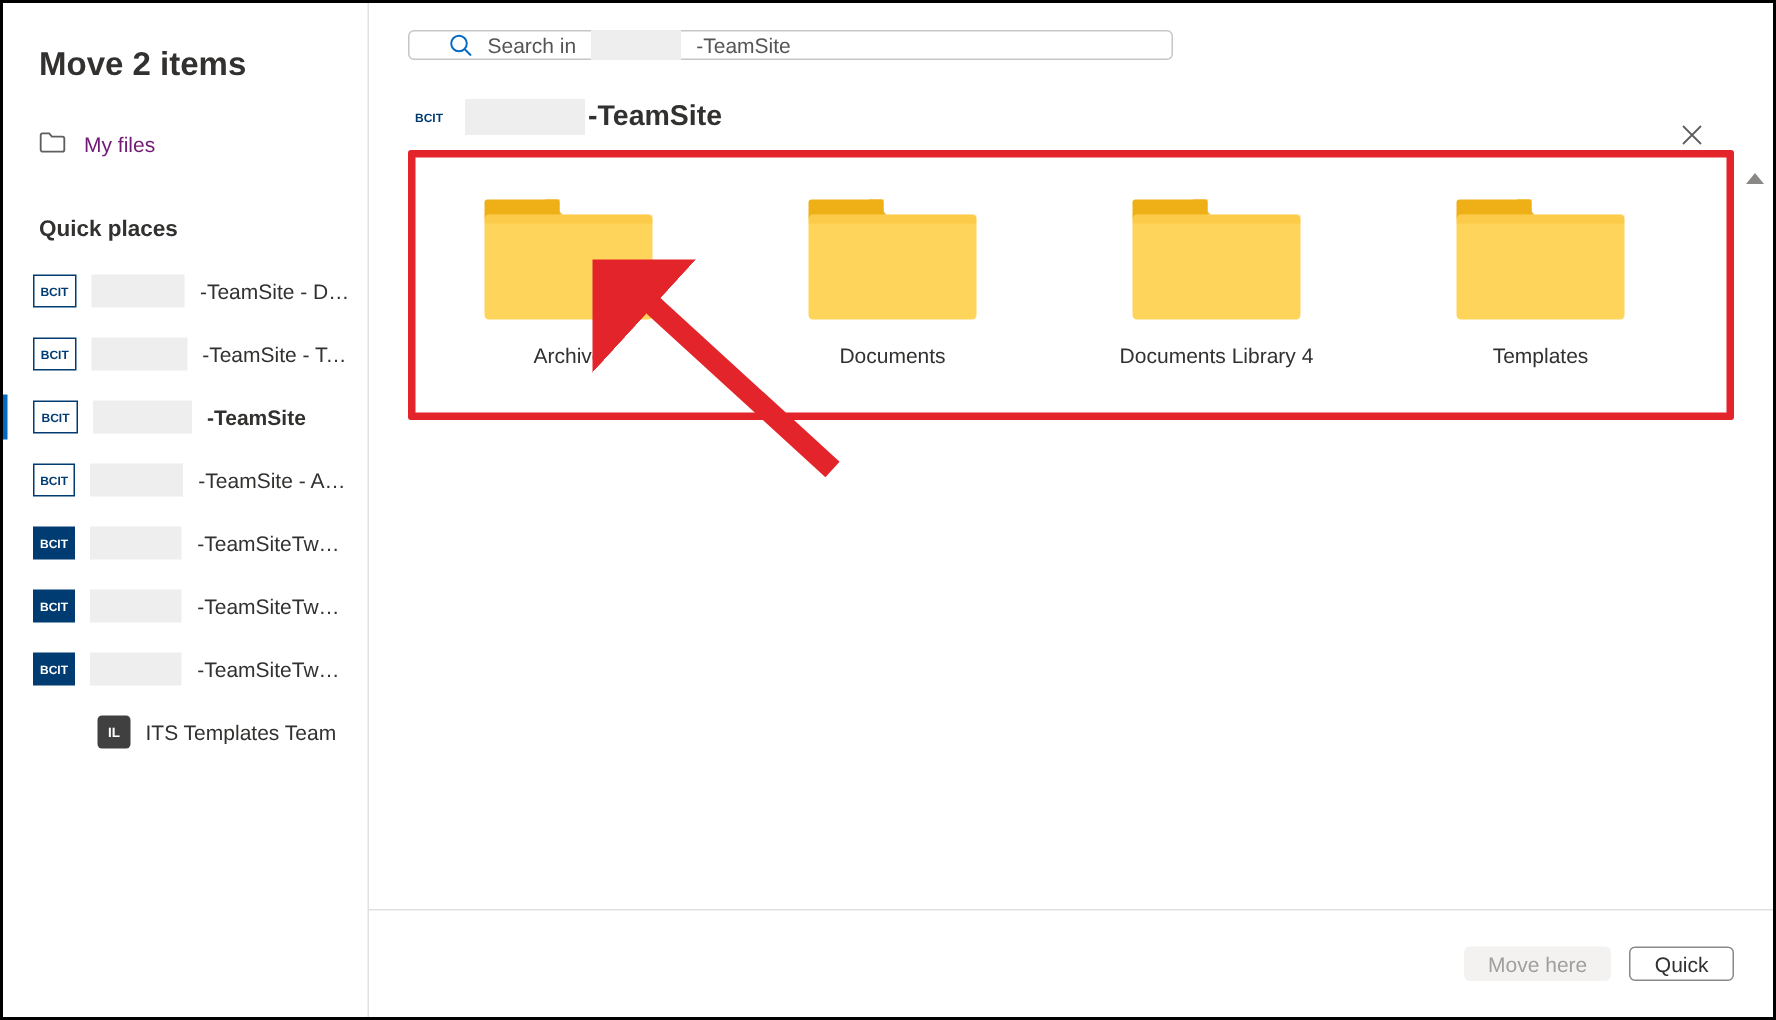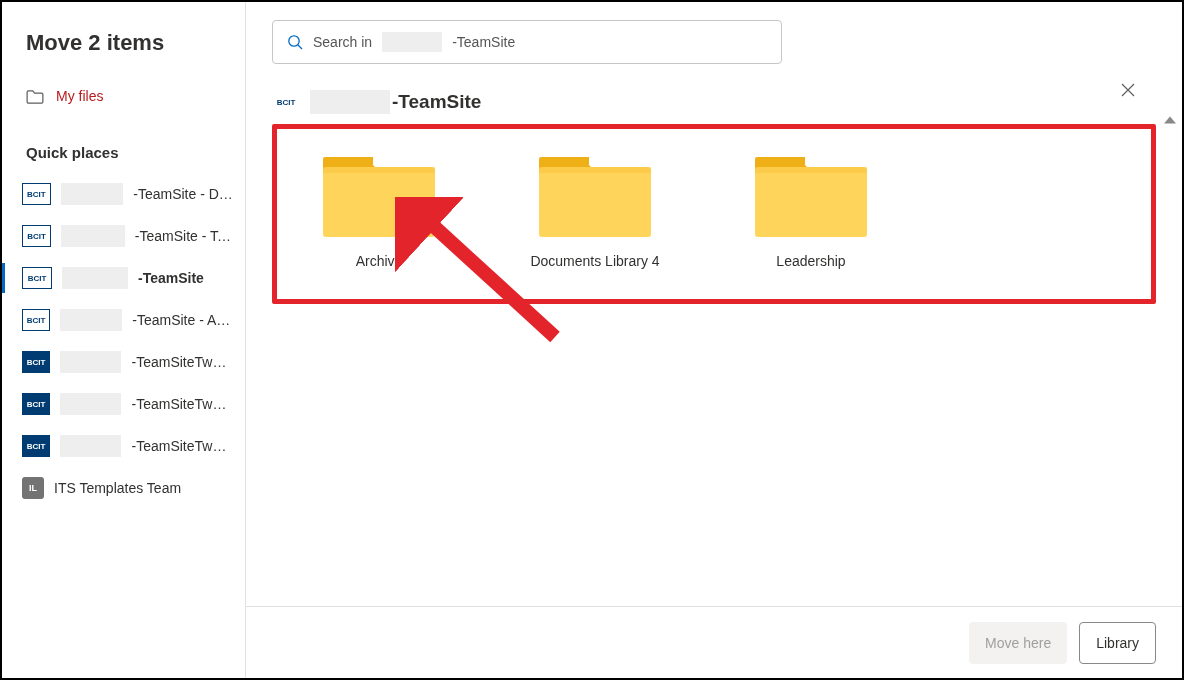--- a/index.html
+++ b/index.html
@@ -2,39 +2,39 @@
 <html><head>
   <meta charset="utf-8">
   <style>
     * { margin: 0; padding: 0; box-sizing: border-box; font-family: "Segoe UI", Arial, sans-serif; }
     html, body { width: 100%; height: 100%; background: #fff; }
     .app-frame { width: 1184px; height: 680px; border: 2px solid #000; display: flex; position: relative; background: #fff; }
 
     
     .sidebar { width: 244px; border-right: 1px solid #e1e1e1; padding: 20px 0 20px 0; display: flex; flex-direction: column; }
     .sidebar-title { font-size: 22px; font-weight: 600; color: #323130; padding: 8px 24px 24px 24px; }
-    .myfiles { display: flex; align-items: flex-end; gap: 12px; padding: 8px 24px 20px 24px; color: #b91c1c; font-size: 14px; cursor: pointer; }
+    .myfiles { display: flex; align-items: flex-start; gap: 12px; padding: 8px 24px 20px 24px; color: #701a75; font-size: 14px; cursor: pointer; }
     .folder-outline-icon { width: 18px; height: 14px; display: inline-block; }
     .quick-header { font-size: 15px; font-weight: 600; color: #323130; padding: 20px 24px 12px 24px; }
     .qa-list { display: flex; flex-direction: column; }
     .qa-item { display: flex; align-items: center; gap: 10px; padding: 10px 12px 10px 20px; font-size: 14px; color: #323130; cursor: pointer; position: relative; }
     .qa-item.active { font-weight: 600; }
     .qa-item.active::before { content: ""; position: absolute; left: 0; top: 6px; bottom: 6px; width: 3px; background: #036ac4; }
     .bcit-badge { width: 30px; height: 22px; display: inline-flex; align-items: center; justify-content: center; font-size: 8px; font-weight: 700; }
     .bcit-outline { color: #003c71; background: #fff; border: 1px solid #003c71; }
     .bcit-solid { color: #fff; background: #003c71; }
-    .il-badge { width: 22px; height: 22px; border-radius: 3px; background: #737373; color: #fff; font-size: 9px; display: inline-flex; align-items: center; justify-content: center; font-weight: 600; }
+    .il-badge { width: 22px; height: 22px; border-radius: 3px; background: #404040; color: #fff; font-size: 9px; display: inline-flex; align-items: center; justify-content: center; font-weight: 600; margin-left: 43px; }
     .qa-mask { width: 66px; height: 22px; background: #eeeeee; }
     .qa-label { white-space: nowrap; overflow: hidden; text-overflow: ellipsis; }
     .more-places { padding: 20px 24px; color: #036ac4; font-size: 14px; cursor: pointer; }
 
     
     .main { flex: 1; display: flex; flex-direction: column; position: relative; }
     .main-top { padding: 18px 40px 8px 26px; }
-    .search-wrap { width: 510px; height: 44px; border: 1px solid #c8c6c4; border-radius: 4px; display: flex; align-items: center; padding: 0 14px; gap: 10px; }
+    .search-wrap { width: 510px; height: 20px; border: 1px solid #c8c6c4; border-radius: 4px; display: flex; align-items: center; padding: 0 26px; gap: 10px; }
     .search-wrap input { border: none; outline: none; flex: 1; font-size: 14px; color: #323130; background: transparent; }
     .search-wrap input::placeholder { color: #777; }
     .search-icon { width: 16px; height: 16px; color: #036ac4; }
 
     .crumb-row { padding: 18px 40px 8px 26px; display: flex; align-items: center; gap: 10px; }
     .crumb-text { font-size: 19px; font-weight: 600; color: #323130; display: flex; align-items: center; gap: 2px; }
     .crumb-mask { width: 80px; height: 24px; background: #eeeeee; display: inline-block; }
     .bcit-small { width: 28px; height: 16px; display: inline-flex; align-items: center; justify-content: center; font-size: 8px; font-weight: 700; color: #003c71; }
 
     .close-btn { position: absolute; top: 76px; right: 40px; width: 28px; height: 28px; display: flex; align-items: center; justify-content: center; color: #605e5c; cursor: pointer; font-size: 17px; }
@@ -43,21 +43,21 @@
 
     .highlight-box { border: 5px solid #e3242b; border-radius: 2px; padding: 18px 20px 30px 20px; position: relative; }
     .folder-grid { display: flex; gap: 76px; padding-left: 12px; }
     .folder-tile { width: 140px; display: flex; flex-direction: column; align-items: center; gap: 14px; cursor: pointer; }
     .folder-icon { width: 120px; height: 92px; }
     .folder-label { font-size: 14px; color: #323130; text-align: center; white-space: nowrap; }
 
     .arrow-annot { position: absolute; left: 118px; top: 68px; pointer-events: none; }
 
     .footer { height: 72px; border-top: 1px solid #e1e1e1; display: flex; align-items: center; justify-content: flex-end; gap: 12px; padding: 0 26px; }
-    .btn { height: 42px; padding: 0 16px; border-radius: 4px; font-size: 14px; cursor: pointer; display: inline-flex; align-items: center; }
+    .btn { height: 23px; padding: 0 16px; border-radius: 4px; font-size: 14px; cursor: pointer; display: inline-flex; align-items: center; }
     .btn-move { background: #f3f2f1; color: #a19f9d; border: none; cursor: not-allowed; }
     .btn-cancel { background: #fff; color: #323130; border: 1px solid #8a8886; }
 
     
     .scroll-ind { position: absolute; right: 2px; top: 108px; width: 16px; height: 16px; color: #8a8886; }
   </style>
 </head>
 <body>
 
 <div class="app-frame">
@@ -173,46 +173,56 @@
               <div class="folder-label">Archive</div>
             </div>
             <div class="folder-tile">
               <div class="folder-icon"><svg viewBox="0 0 120 92" width="120" height="92">
   <path d="M4 10 h40 l10 12 v-12 h-50 z" fill="#efb017"></path>
   <rect x="4" y="10" width="50" height="14" rx="2" fill="#efb017"></rect>
   <path d="M46 10 l10 10 h-10 z" fill="#efb017"></path>
   <rect x="4" y="20" width="112" height="70" rx="3" fill="#ffd45a"></rect>
   <rect x="4" y="20" width="112" height="6" fill="#efb017" opacity="0.25"></rect>
 </svg></div>
+              <div class="folder-label">Documents</div>
+            </div>
+            <div class="folder-tile">
+              <div class="folder-icon"><svg viewBox="0 0 120 92" width="120" height="92">
+  <path d="M4 10 h40 l10 12 v-12 h-50 z" fill="#efb017"></path>
+  <rect x="4" y="10" width="50" height="14" rx="2" fill="#efb017"></rect>
+  <path d="M46 10 l10 10 h-10 z" fill="#efb017"></path>
+  <rect x="4" y="20" width="112" height="70" rx="3" fill="#ffd45a"></rect>
+  <rect x="4" y="20" width="112" height="6" fill="#efb017" opacity="0.25"></rect>
+</svg></div>
               <div class="folder-label">Documents Library 4</div>
             </div>
             <div class="folder-tile">
               <div class="folder-icon"><svg viewBox="0 0 120 92" width="120" height="92">
   <path d="M4 10 h40 l10 12 v-12 h-50 z" fill="#efb017"></path>
   <rect x="4" y="10" width="50" height="14" rx="2" fill="#efb017"></rect>
   <path d="M46 10 l10 10 h-10 z" fill="#efb017"></path>
   <rect x="4" y="20" width="112" height="70" rx="3" fill="#ffd45a"></rect>
   <rect x="4" y="20" width="112" height="6" fill="#efb017" opacity="0.25"></rect>
 </svg></div>
-              <div class="folder-label">Leadership</div>
+              <div class="folder-label">Templates</div>
             </div>
           </div>
 
         <div class="arrow-annot">
           <svg width="180" height="150" viewBox="0 0 180 150">
             <defs>
               <marker id="ah" markerWidth="10" markerHeight="10" refX="2" refY="5" orient="auto">
                 <path d="M0 0 L10 5 L0 10 Z" fill="#e3242b"></path>
               </marker>
             </defs>
             <line x1="160" y1="140" x2="20" y2="12" stroke="#e3242b" stroke-width="14" marker-end="url(#ah)"></line>
           </svg>
         </div>
       </div>
     </div>
 
     <div class="footer">
       <button class="btn btn-move" disabled="">Move here</button>
-      <button class="btn btn-cancel">Library</button>
+      <button class="btn btn-cancel">Quick</button>
     </div>
 
   </main>
 </div>
 
 </body></html>

